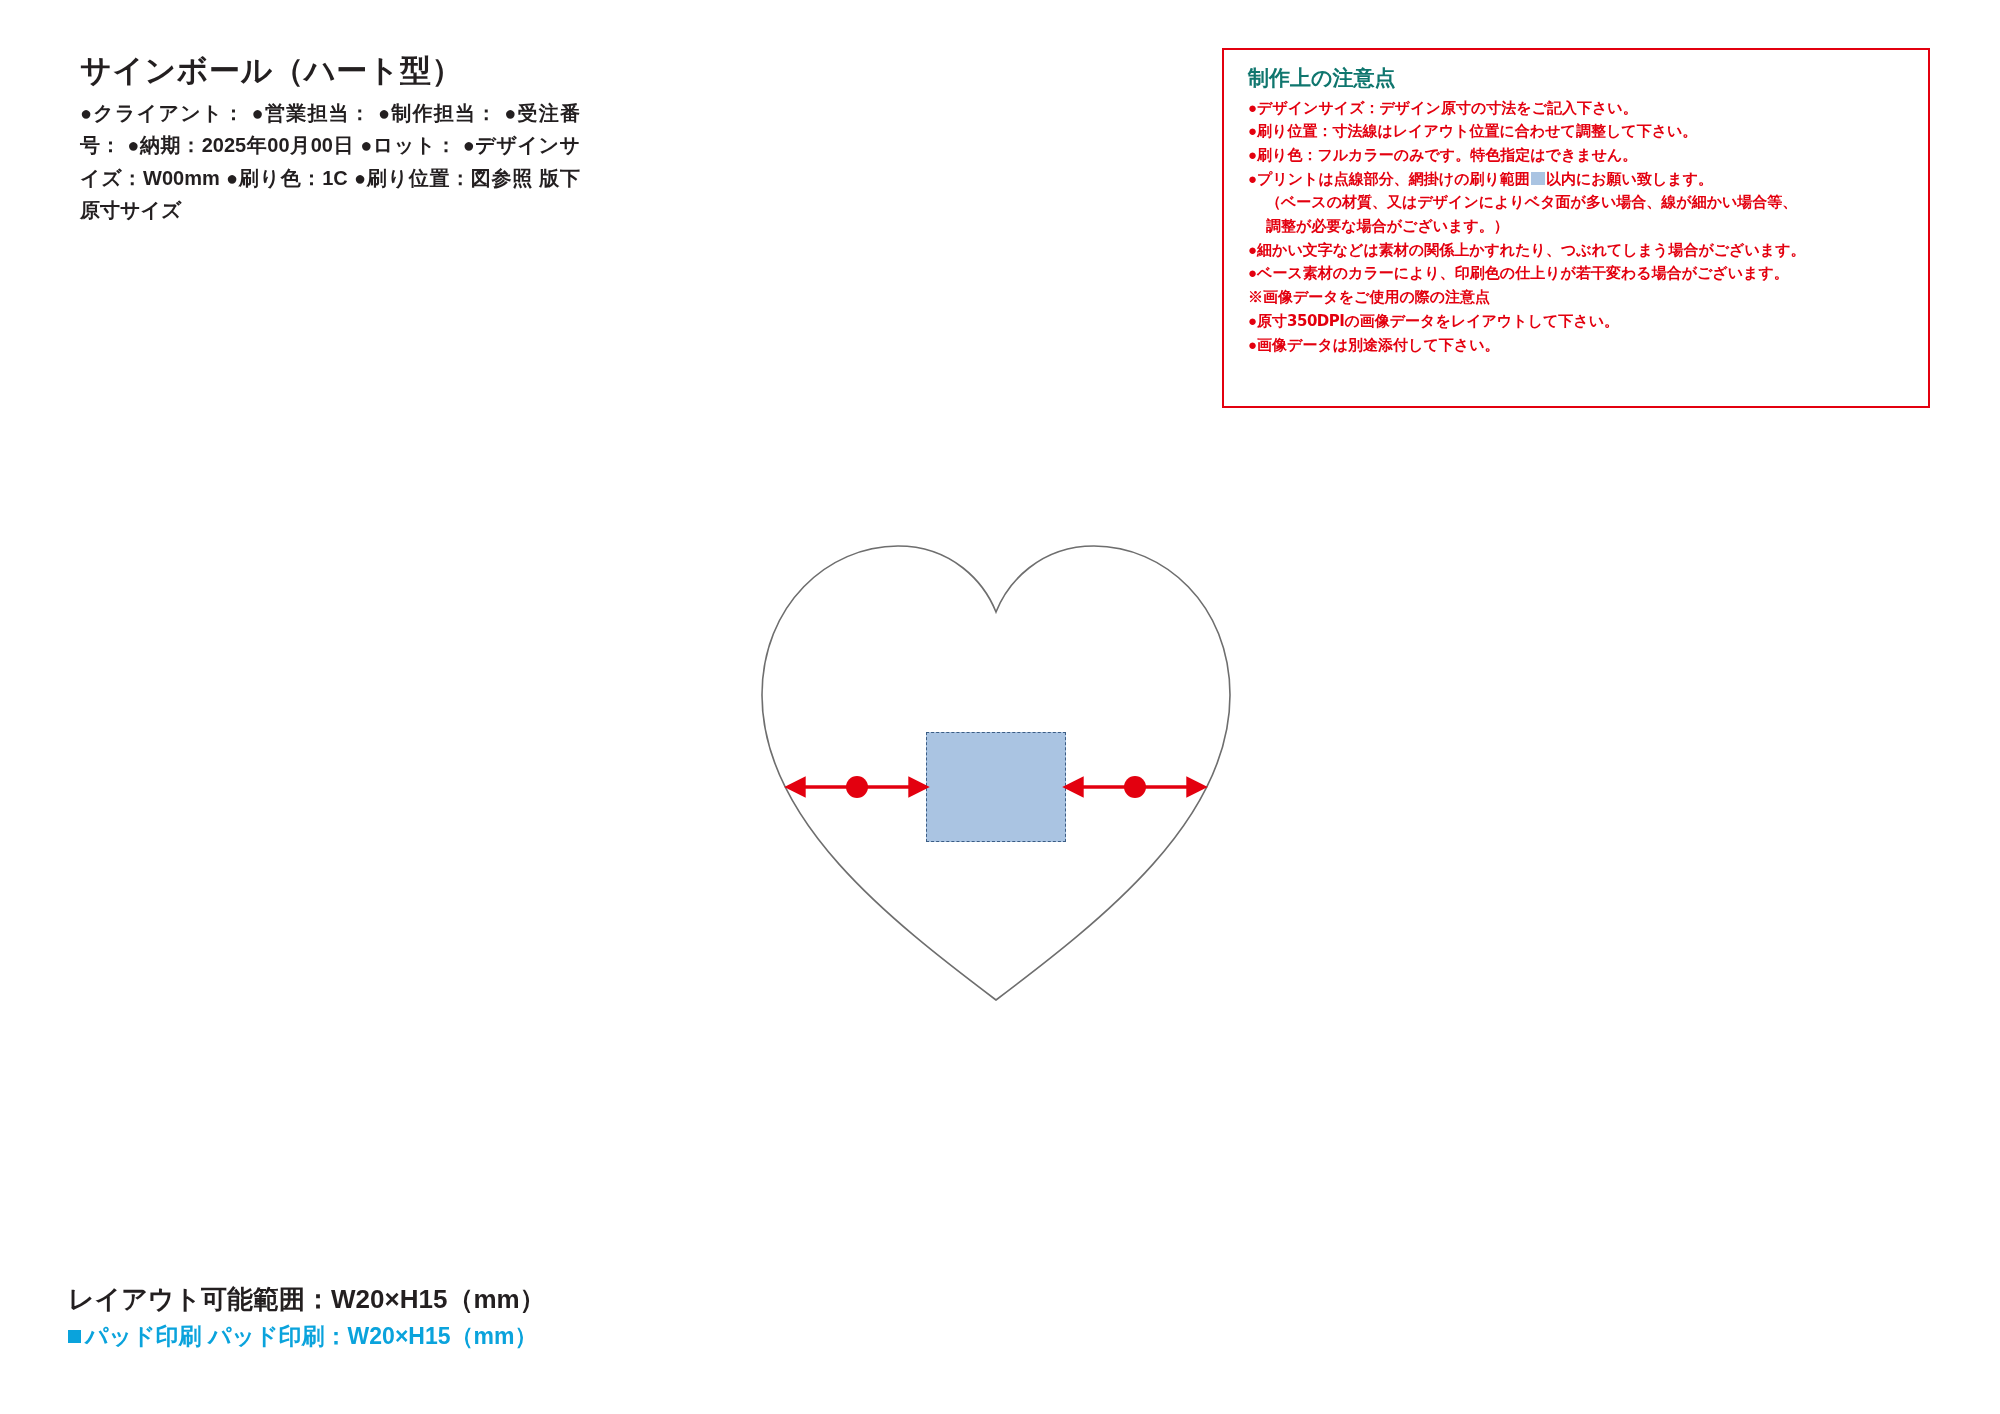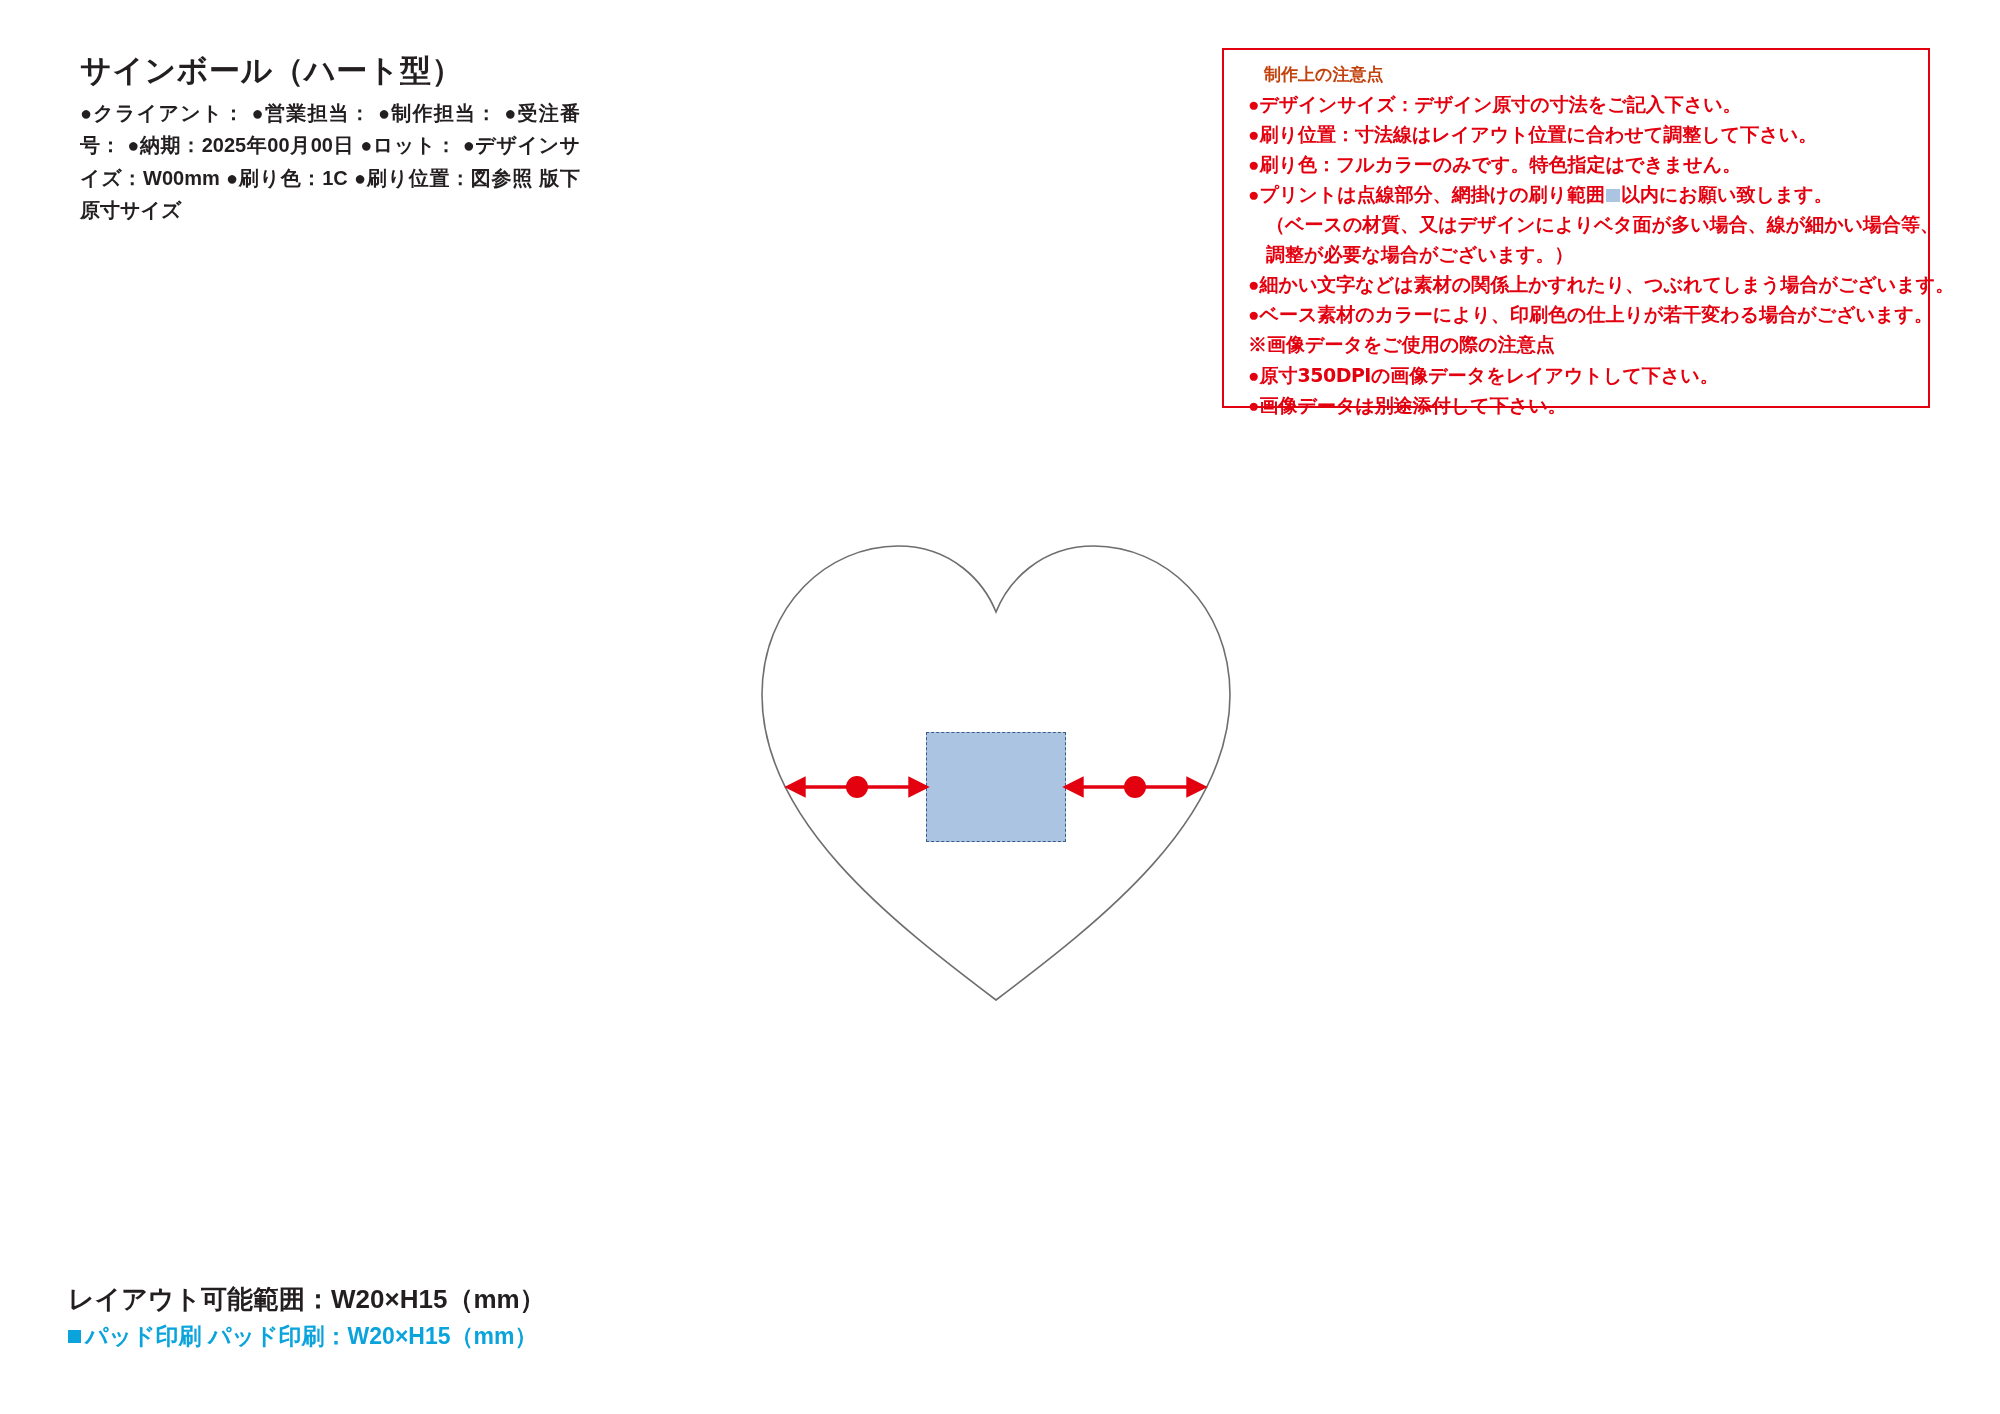--- a/index.html
+++ b/index.html
@@ -48,29 +48,29 @@
     width: 708px;
     height: 360px;
     border: 2.5px solid #e3000f;
     box-sizing: border-box;
     background: #ffffff;
   }
   #notice-inner {
     padding: 12px 16px 0 24px;
   }
   #notice-heading {
-    color: #c2410c;
-    font-size: 17px;
+    color: #0f766e;
+    font-size: 21px;
     font-weight: bold;
     line-height: 1.5;
-    margin: 0 0 2px 16px;
+    margin: 0 0 2px 0;
   }
   .notice-line {
     color: #e3000f;
-    font-size: 19px;
+    font-size: 15px;
     font-weight: bold;
     line-height: 1.58;
     white-space: nowrap;
   }
   .notice-line.indent {
     padding-left: 18px;
   }
   .notice-line .swatch {
     display: inline-block;
     width: 14px;

